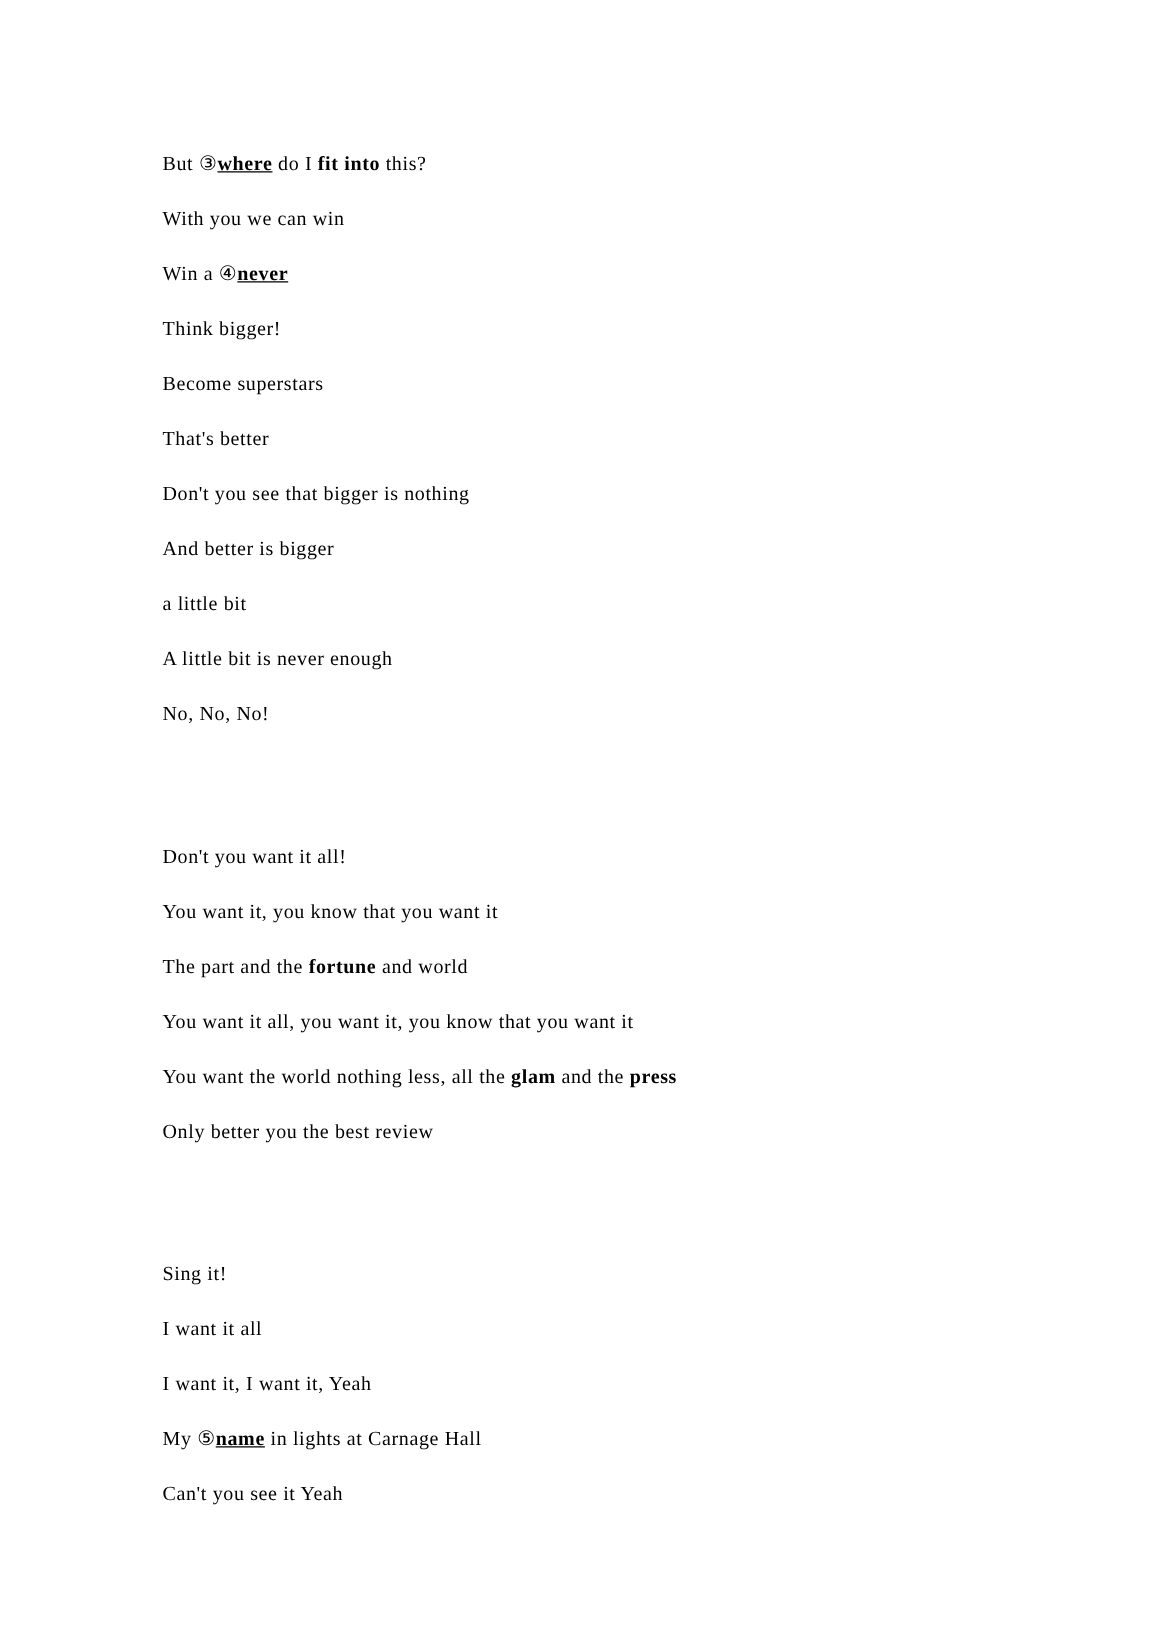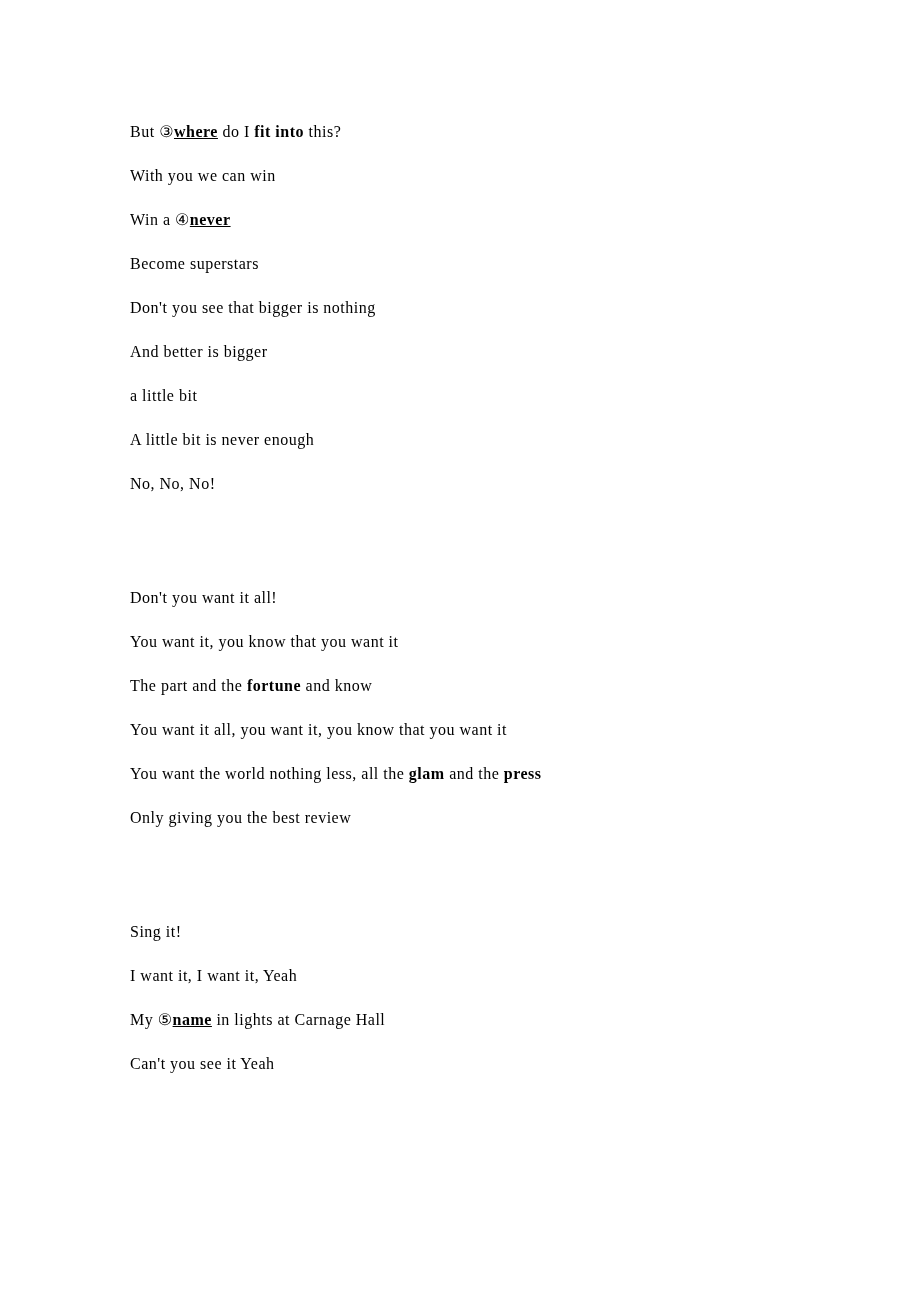--- a/index.html
+++ b/index.html
@@ -33,31 +33,34 @@
     font-family: "SimSun", sans-serif;
   }
 </style>
 </head>
 <body>
 
 <div class="page" id="page-root">
     <div class="line"><span>But </span><span class="circled">③</span><span class="b u">where</span><span> do I </span><span class="b">fit into</span><span> this?</span></div>
     <div class="line"><span>With you we can win</span></div>
     <div class="line"><span>Win a </span><span class="circled">④</span><span class="b u">never</span></div>
+    <div class="line"><span>Think bigger!</span></div>
     <div class="line"><span>Become superstars</span></div>
+    <div class="line"><span>That's better</span></div>
     <div class="line"><span>Don't you see that bigger is nothing</span></div>
     <div class="line"><span>And better is bigger</span></div>
     <div class="line"><span>a little bit</span></div>
     <div class="line"><span>A little bit is never enough</span></div>
     <div class="line"><span>No,  No,  No!</span></div>
     <div class="section-gap"></div>
     <div class="line"><span>Don't you want it all!</span></div>
     <div class="line"><span>You want it,  you know that you want it</span></div>
-    <div class="line"><span>The part and the </span><span class="b">fortune</span><span> and know</span></div>
+    <div class="line"><span>The part and the </span><span class="b">fortune</span><span> and world</span></div>
     <div class="line"><span>You want it all, you want it, you know that you want it</span></div>
     <div class="line"><span>You want the world nothing less, all the </span><span class="b">glam</span><span> and the </span><span class="b">press</span></div>
-    <div class="line"><span>Only giving you the best review</span></div>
+    <div class="line"><span>Only better you the best review</span></div>
     <div class="section-gap"></div>
     <div class="line"><span>Sing it!</span></div>
+    <div class="line"><span>I want it all</span></div>
     <div class="line"><span>I want it, I want it,  Yeah</span></div>
     <div class="line"><span>My </span><span class="circled">⑤</span><span class="b u">name</span><span> in lights at Carnage Hall</span></div>
     <div class="line"><span>Can't you see it Yeah</span></div>
   </div>
 
 </body></html>

